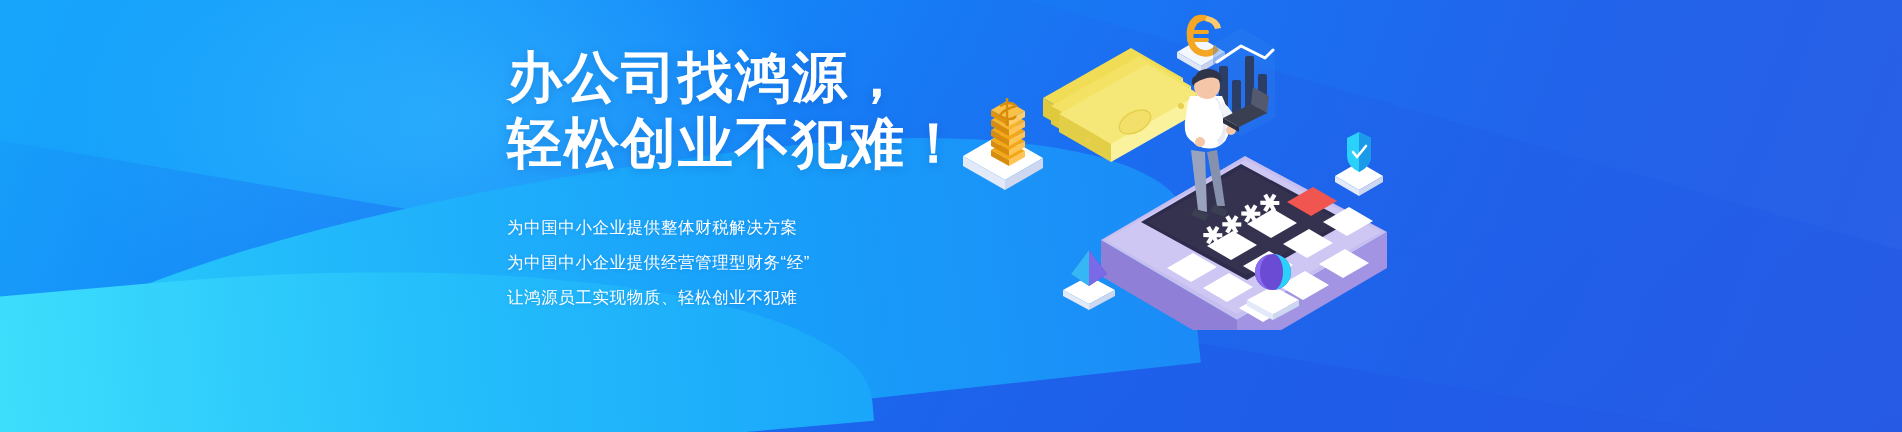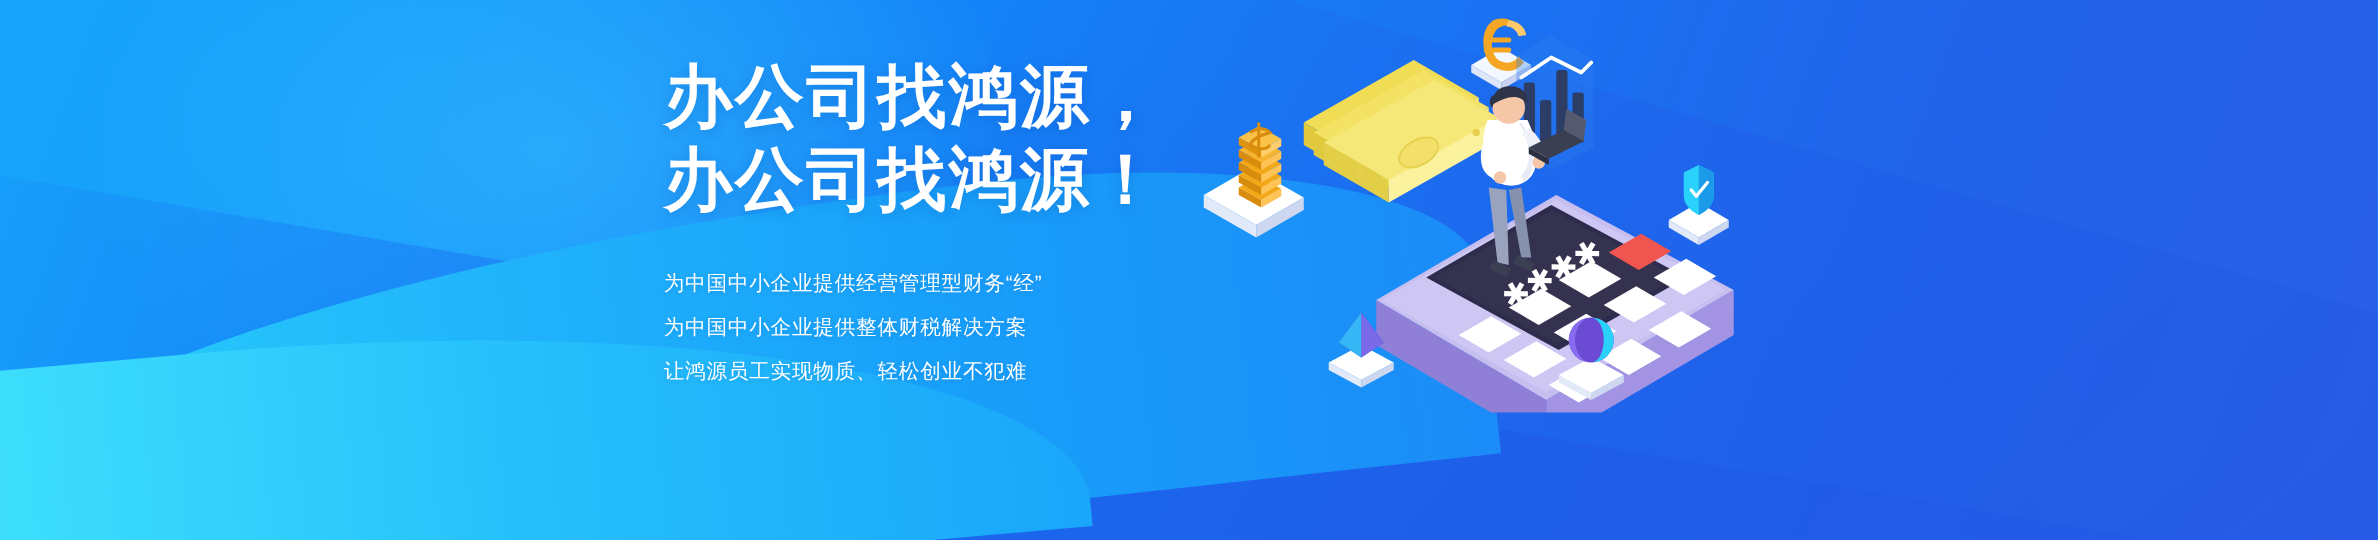--- a/index.html
+++ b/index.html
@@ -35,21 +35,21 @@
     position:absolute;left:820px;top:-60px;width:1400px;height:640px;
     background:linear-gradient(125deg,rgba(26,104,240,.0) 0%,rgba(32,92,232,.5) 45%,rgba(40,84,224,.72) 100%);
     transform:rotate(16deg);transform-origin:left top;
   }
   .bg-glow{
     position:absolute;left:60px;top:-140px;width:760px;height:520px;
     background:radial-gradient(ellipse at center,rgba(66,198,255,.45) 0%,rgba(66,198,255,0) 70%);
   }
 
   
-  .copy{position:absolute;left:531px;top:44px;width:470px;z-index:6;}
+  .copy{position:absolute;left:507px;top:44px;width:470px;z-index:6;}
   .headline{
     color:#ffffff;font-weight:bold;font-size:55px;line-height:66px;
     letter-spacing:2px;white-space:nowrap;
     text-shadow:0 2px 10px rgba(10,60,150,.22);
   }
   .sub-list{margin-top:34px;}
   .sub-line{
     color:#ffffff;font-size:16.5px;line-height:35px;letter-spacing:.6px;
     white-space:nowrap;font-weight:500;
     text-shadow:0 1px 4px rgba(10,60,150,.18);
@@ -65,24 +65,24 @@
 <div class="banner">
 
   <div class="bg-glow"></div>
   <div class="bg-band-dark"></div>
   <div class="bg-band-dark2"></div>
   <div class="bg-wedge-light"></div>
   <div class="bg-wedge-light2"></div>
 
   <div class="copy">
     <div class="headline">办公司找鸿源，</div>
-    <div class="headline">办公司找鸿源！</div>
+    <div class="headline">轻松创业不犯难！</div>
     <div class="sub-list">
+      <div class="sub-line">为中国中小企业提供整体财税解决方案</div>
       <div class="sub-line">为中国中小企业提供经营管理型财务“经”</div>
-      <div class="sub-line">为中国中小企业提供整体财税解决方案</div>
       <div class="sub-line">让鸿源员工实现物质、轻松创业不犯难</div>
     </div>
   </div>
 
   <div class="illus">
     <svg width="470" height="330" viewBox="0 0 470 330" xmlns="http://www.w3.org/2000/svg">
 
       <g>
         <path d="M222 52 L246 38 L270 52 L246 66 Z" fill="#ffffff" opacity="0.95"></path>
         <path d="M222 52 L246 66 L246 72 L222 58 Z" fill="#dfe6f7"></path>

